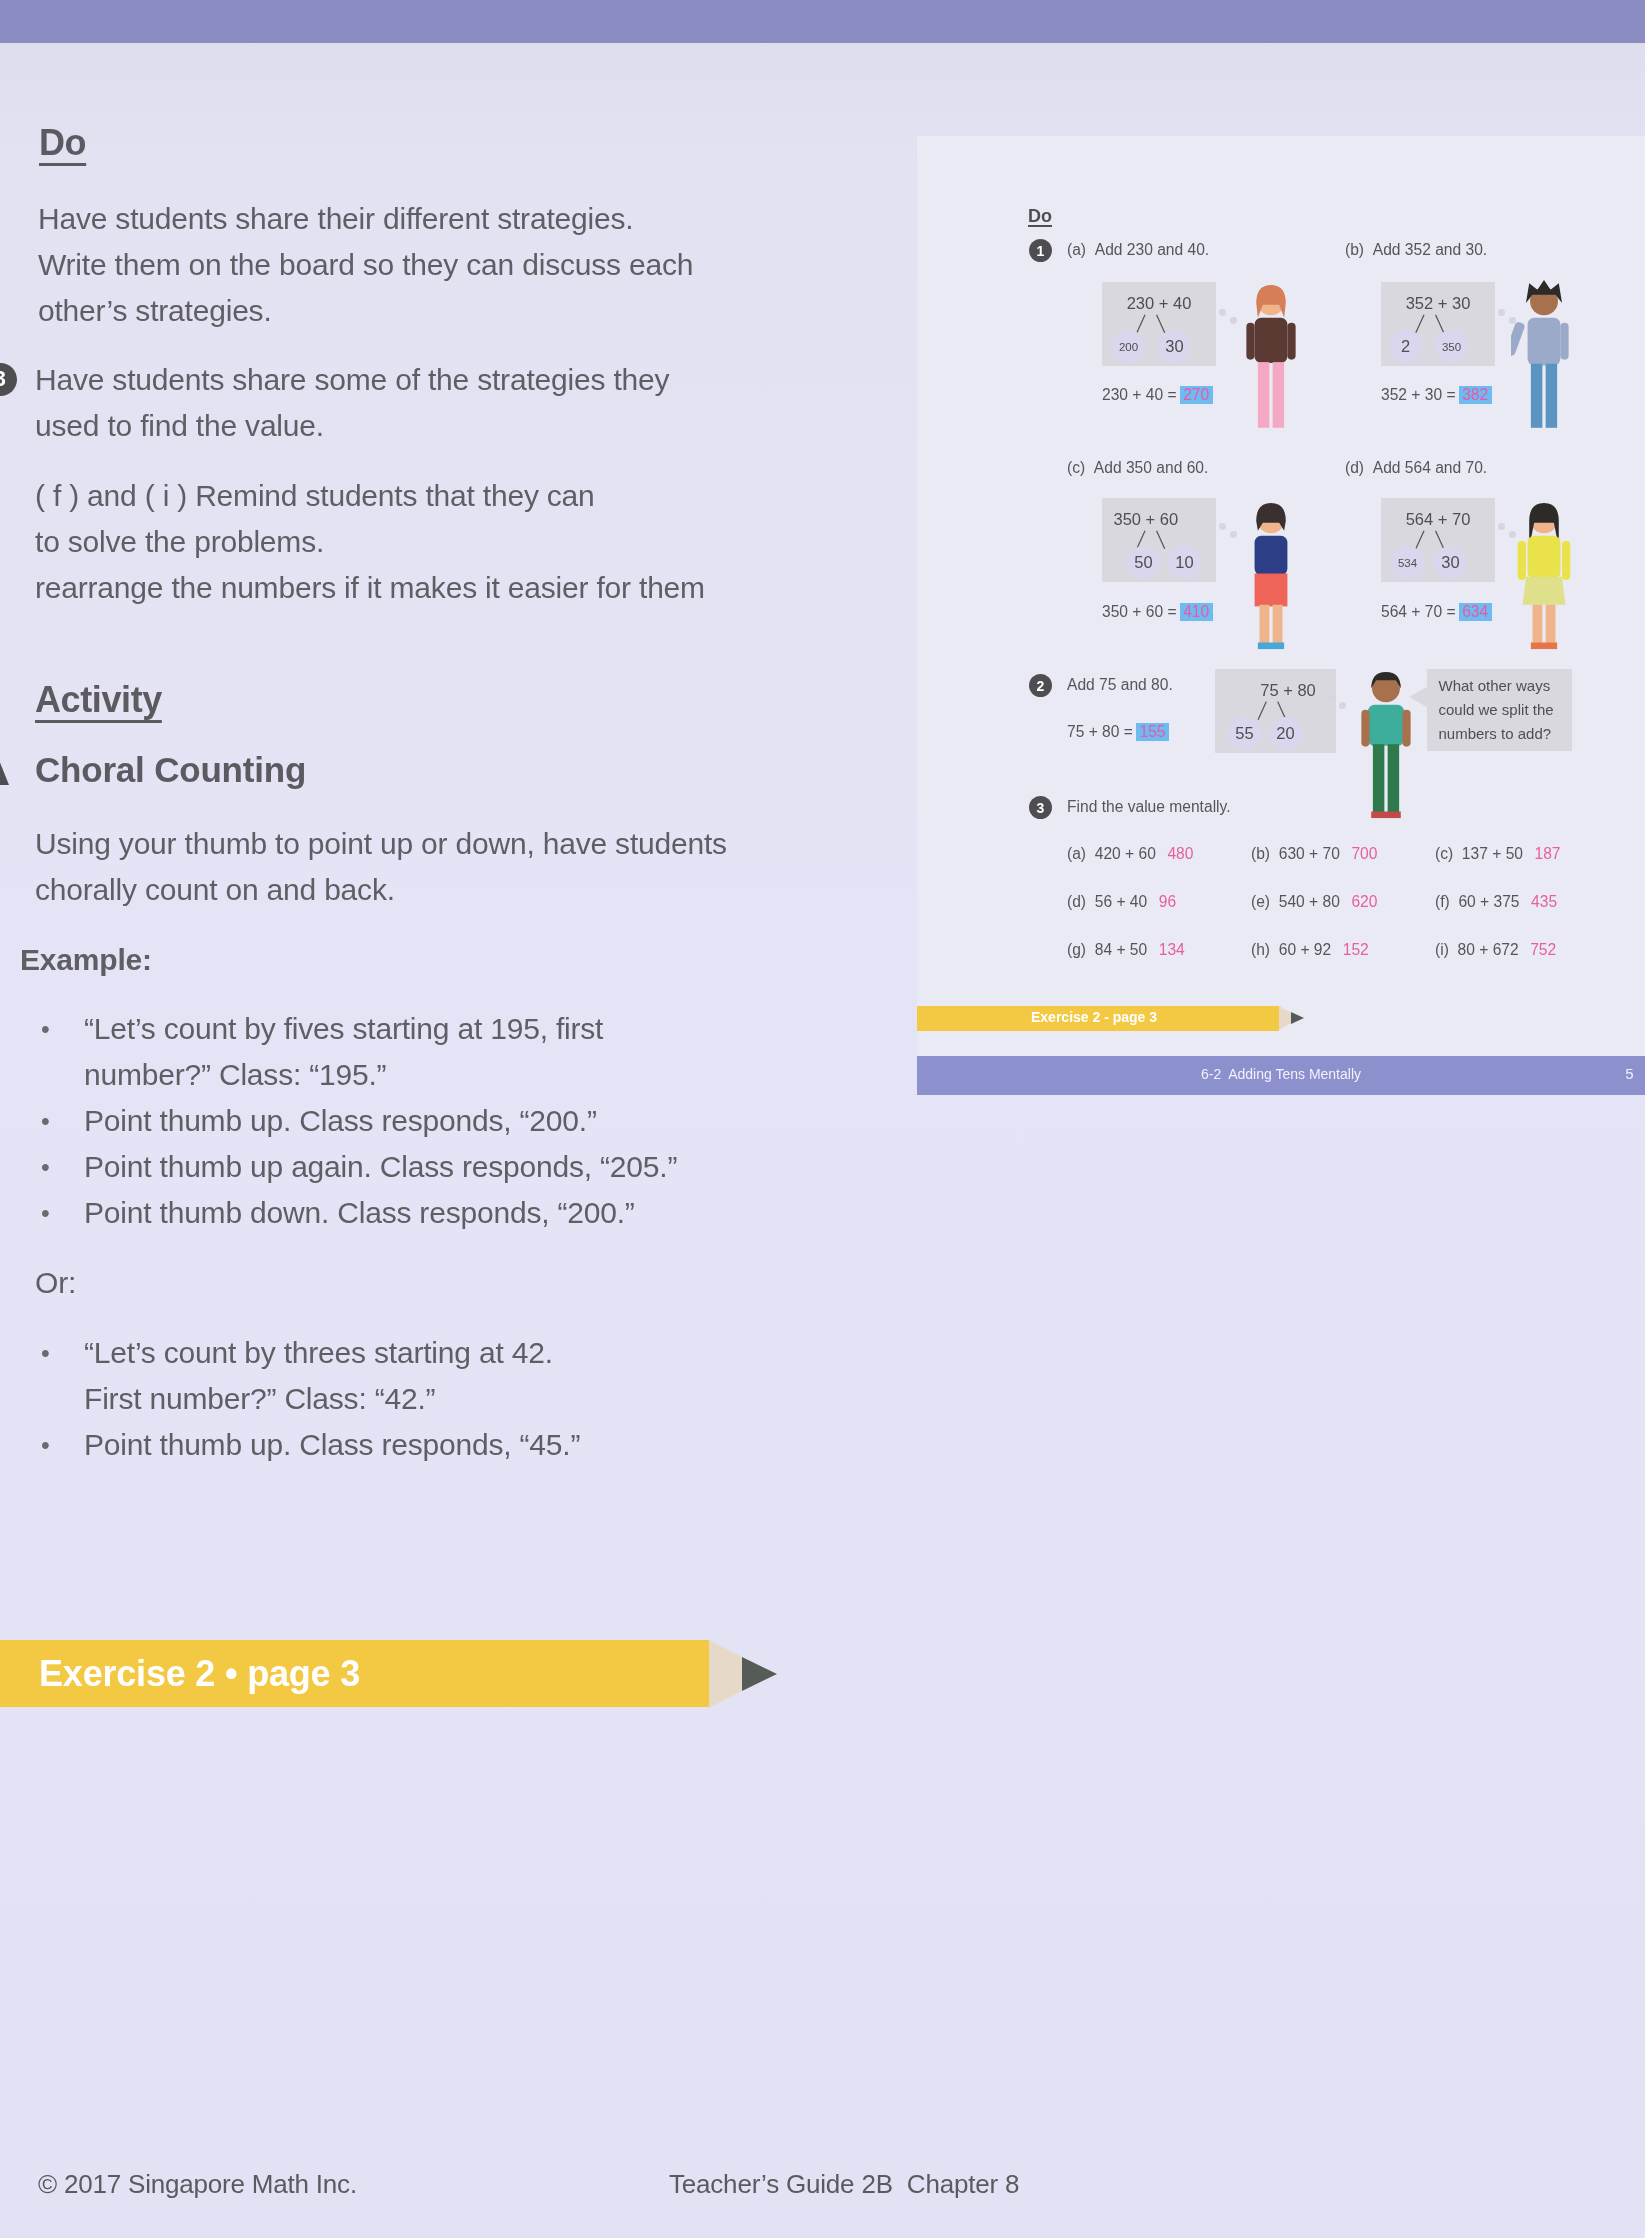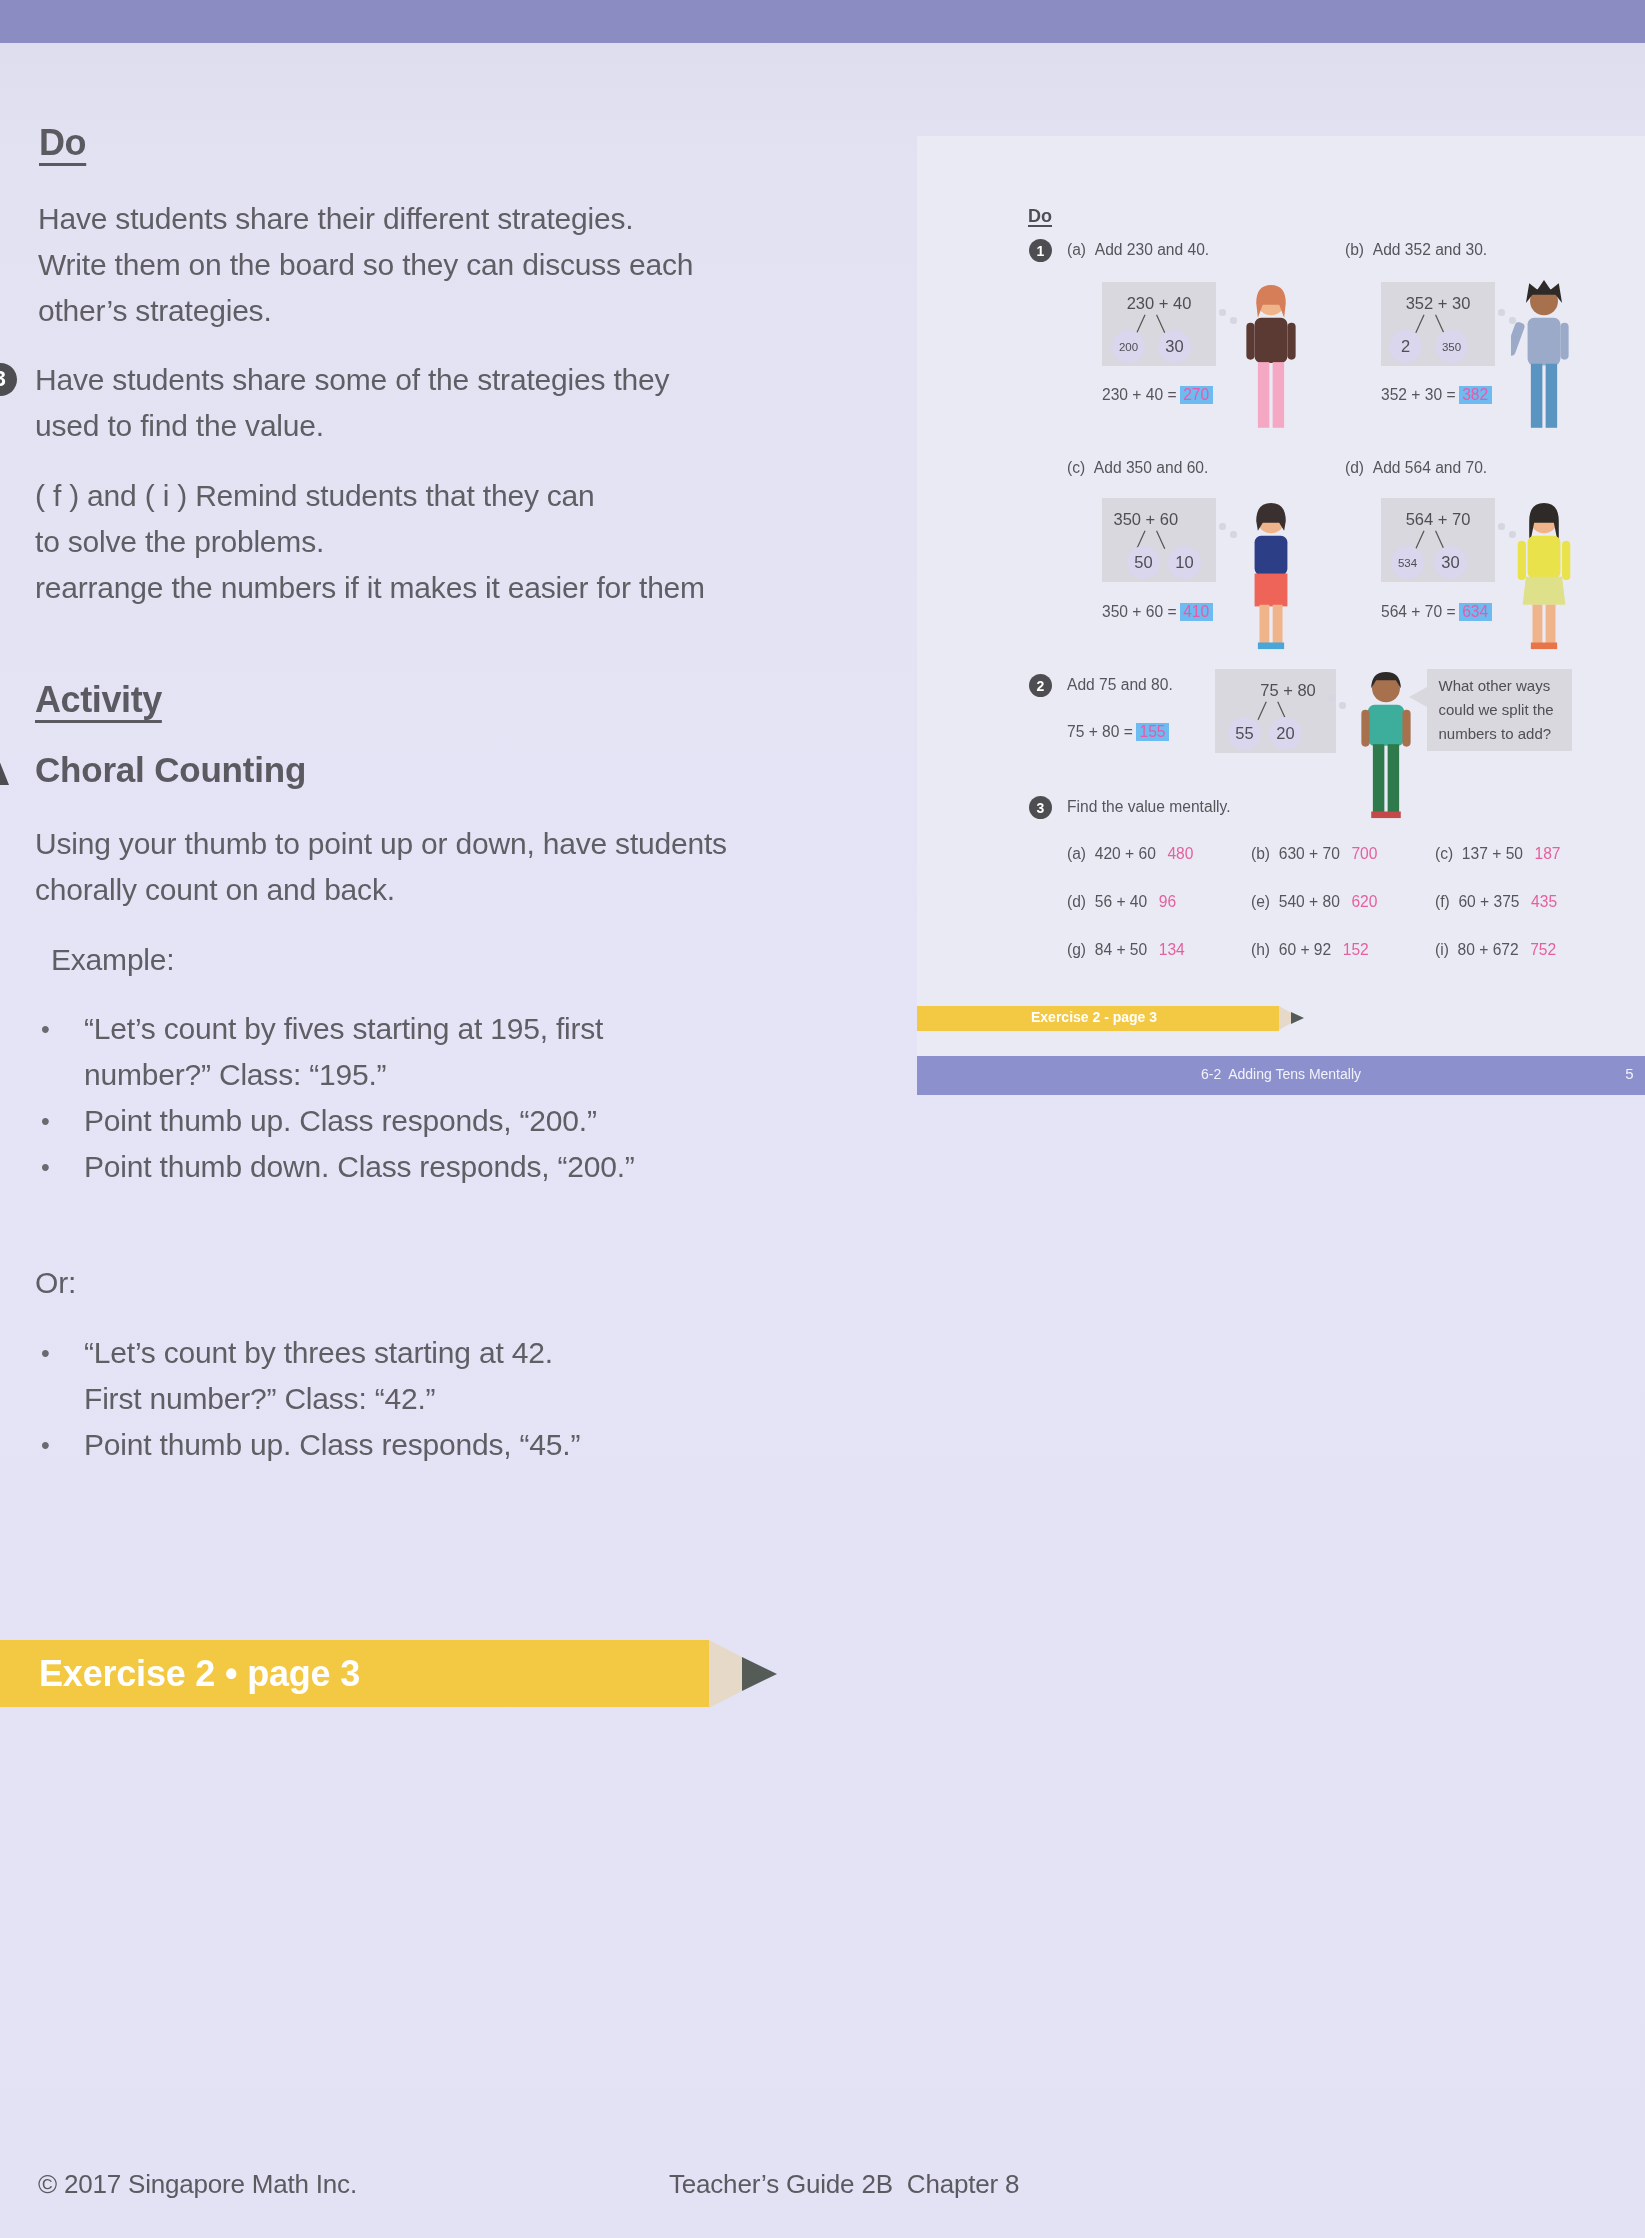--- a/index.html
+++ b/index.html
@@ -95,29 +95,32 @@
   <div class="h-underline" style="left:35px; top:679px;">Activity</div>
 
   <div class="tri-icon" style="left:-10.7px; top:760px;"></div>
   <div class="h-bold" style="left:35px; top:750px;">Choral Counting</div>
 
   <div class="para" style="left:35px; top:821px;">
     <div>Using your thumb to point up or down, have students</div>
     <div>chorally count on and back.</div>
   </div>
 
-  <div class="para" style="left:51px; top:937px;">Example:</div>
+  <div class="para" style="left:20px; top:937px;font-weight:bold;">Example:</div>
 
   <ul class="bullets" style="left:41px; top:1006px; width:773px;">
     <li>
       <div>“Let’s count by fives starting at 195, first</div>
       <div>number?” Class: “195.”</div>
     </li>
     <li>
         <div>Point thumb up. Class responds, “200.”</div>
+      </li>
+    <li>
+        <div>Point thumb up again. Class responds, “205.”</div>
       </li>
     <li>
         <div>Point thumb down. Class responds, “200.”</div>
       </li>
   </ul>
 
   <div class="para" style="left:35px; top:1260px;">Or:</div>
 
   <ul class="bullets" style="left:41px; top:1330px; width:773px;">
     <li>

